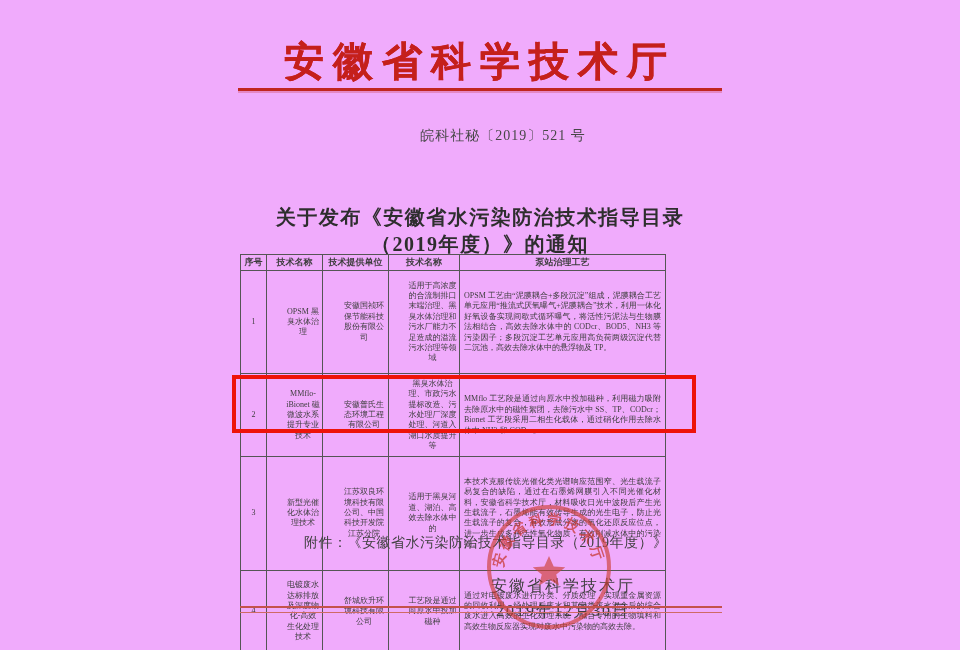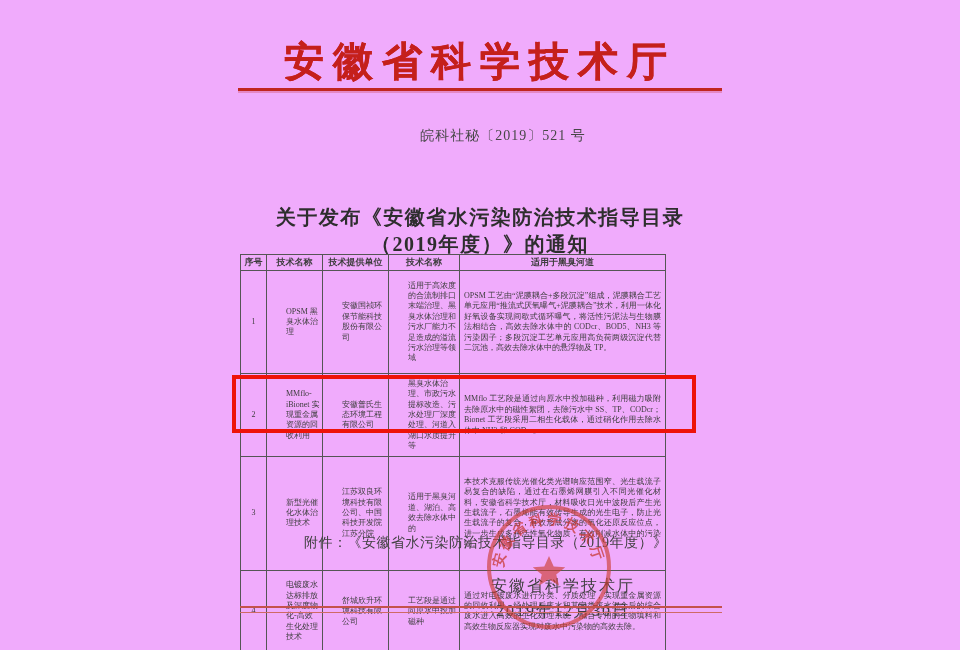--- a/index.html
+++ b/index.html
@@ -31,21 +31,21 @@
     table-layout:fixed;font-size:8px;color:#3d3d3d;
   }
   .tech-table th,.tech-table td{
     border:1px solid #555;padding:1px 2px;vertical-align:middle;line-height:1.3;
     overflow:hidden;
   }
   .tech-table th{font-size:9px;font-weight:bold;height:15px;padding:0 1px;}
   .col-no{width:26px;} .col-name{width:56px;} .col-provider{width:66px;}
   .col-scope{width:71px;} .col-summary{width:auto;}
   td.c-no{text-align:center;}
-  td.c-name,td.c-provider,td.c-scope{text-align:left;padding-left:19px;}
+  td.c-name,td.c-provider,td.c-scope{text-align:center;padding-left:19px;}
   td.c-summary{vertical-align:middle;text-align:justify;padding:20px 4px;}
   tr.r1{height:59px;} tr.r2{height:52px;} tr.r3{height:50px;} tr.r4{height:78px;}
   
   .highlight-box{
     position:absolute;left:232px;top:375px;width:456px;height:50px;
     border:4px solid #ee1309;pointer-events:none;
   }
   .attachment{
     position:absolute;left:304px;top:534px;font-size:14px;color:#404040;letter-spacing:.5px;
   }
@@ -81,34 +81,34 @@
         <col class="col-provider">
         <col class="col-scope">
         <col class="col-summary">
     </colgroup>
     <thead>
       <tr>
         <th>序号</th>
         <th>技术名称</th>
         <th>技术提供单位</th>
         <th>技术名称</th>
-        <th>适用于黑臭河道</th>
+        <th>泵站治理工艺</th>
       </tr>
     </thead>
     <tbody>
       <tr class="r1">
         <td class="c-no">1</td>
         <td class="c-name">OPSM 黑臭水体治理</td>
         <td class="c-provider">安徽国祯环保节能科技股份有限公司</td>
         <td class="c-scope">适用于高浓度的合流制排口末端治理、黑臭水体治理和污水厂能力不足造成的溢流污水治理等领域</td>
         <td class="c-summary">OPSM 工艺由“泥膜耦合+多段沉淀”组成，泥膜耦合工艺单元应用“推流式厌氧曝气+泥膜耦合”技术，利用一体化好氧设备实现间歇式循环曝气，将活性污泥法与生物膜法相结合，高效去除水体中的 CODcr、BOD5、NH3 等污染因子；多段沉淀工艺单元应用高负荷两级沉淀代替二沉池，高效去除水体中的悬浮物及 TP。</td>
       </tr>
       <tr class="r2">
         <td class="c-no">2</td>
-        <td class="c-name">MMflo-iBionet 实现重金属资源的回收利用</td>
+        <td class="c-name">MMflo-iBionet 磁微波水系提升专业技术</td>
         <td class="c-provider">安徽普氏生态环境工程有限公司</td>
         <td class="c-scope">黑臭水体治理、市政污水提标改造、污水处理厂深度处理、河道入湖口水质提升等</td>
         <td class="c-summary">MMflo 工艺段是通过向原水中投加磁种，利用磁力吸附去除原水中的磁性絮团，去除污水中 SS、TP、CODcr；Bionet 工艺段采用二相生化载体，通过硝化作用去除水体中 NH3 和 CODcr。</td>
       </tr>
       <tr class="r3">
         <td class="c-no">3</td>
         <td class="c-name">新型光催化水体治理技术</td>
         <td class="c-provider">江苏双良环境科技有限公司、中国科技开发院江苏分院</td>
         <td class="c-scope">适用于黑臭河道、湖泊、高效去除水体中的</td>
         <td class="c-summary">本技术克服传统光催化类光谱响应范围窄、光生载流子易复合的缺陷，通过在石墨烯网膜引入不同光催化材料，安徽省科学技术厅，材料吸收日光中波段后产生光生载流子，石墨烯能有效传导生成的光生电子，防止光生载流子的复合，有效形成分离的氧化还原反应位点，进一步生成多种活性氧化物质，有效削减水体中的污染物。</td>

